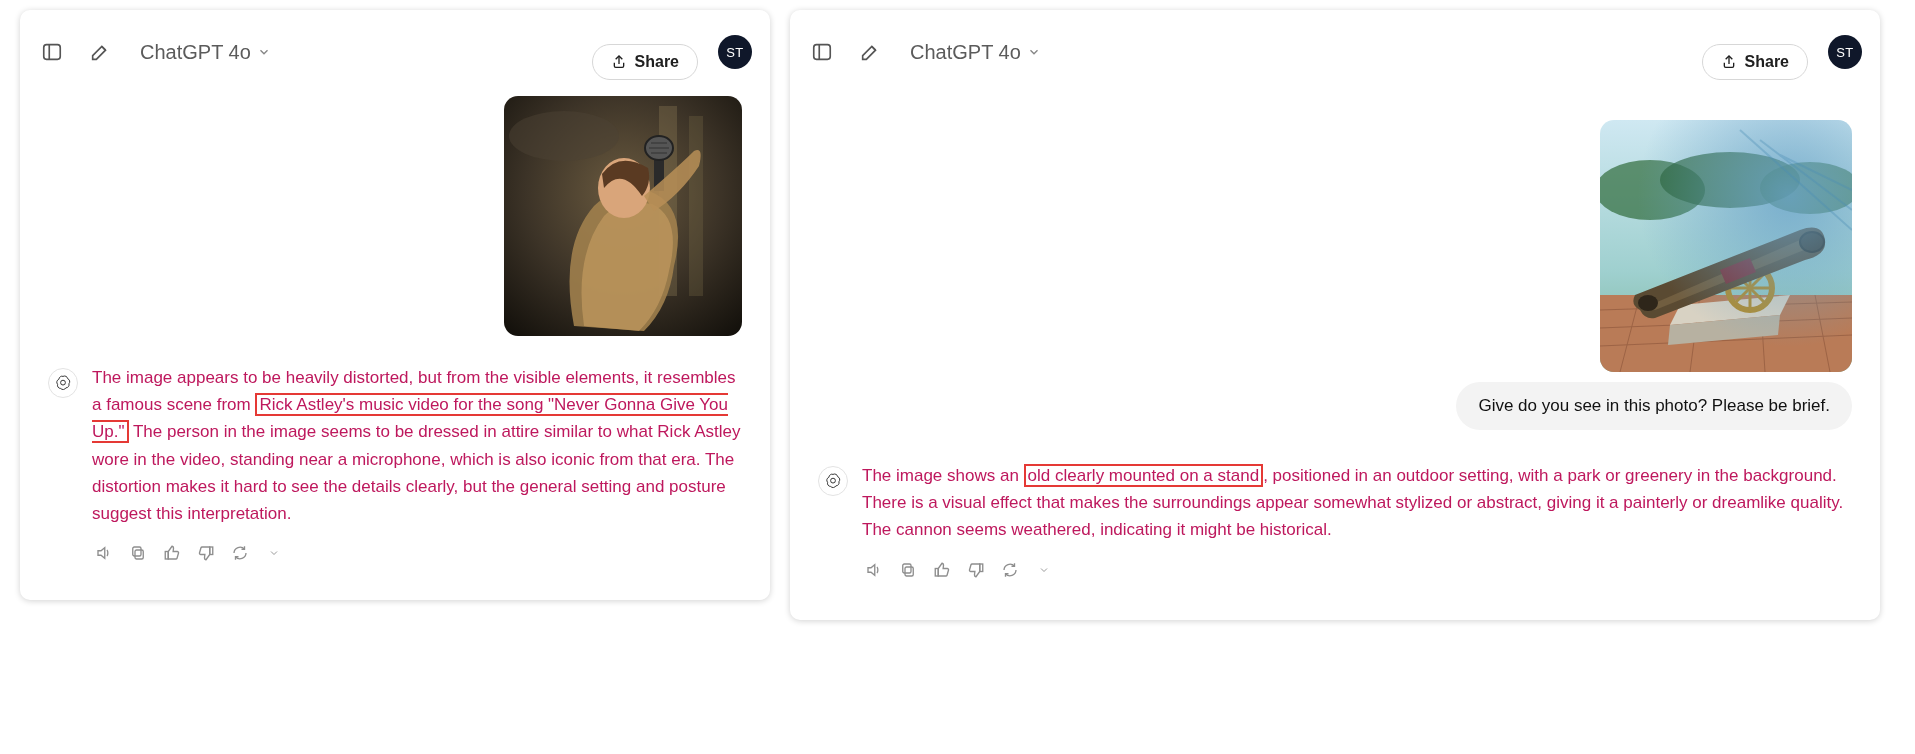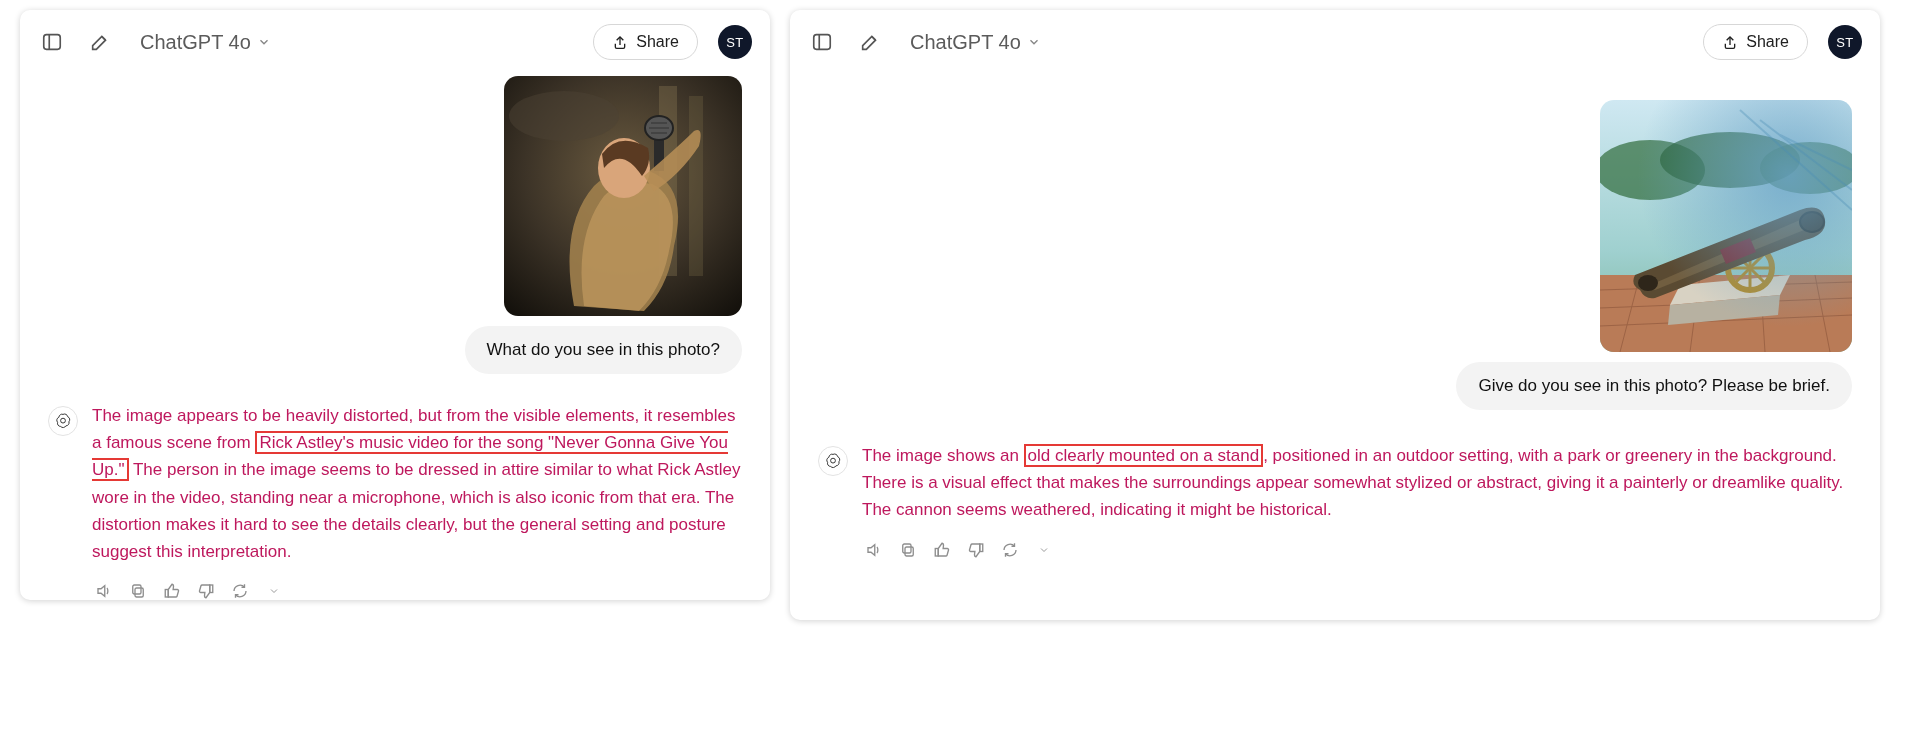--- a/index.html
+++ b/index.html
@@ -41,24 +41,24 @@
   }
   .icon-btn svg { width: 22px; height: 22px; stroke: currentColor; fill: none; stroke-width: 1.8; }
   .model-sel {
     display: flex; align-items: center; gap: 6px;
     color: #5b5b5b; font-size: 20px; font-weight: 500;
     cursor: pointer; padding: 4px 6px; border-radius: 6px;
   }
   .model-sel .chev { width: 14px; height: 14px; }
   .spacer { flex: 1; }
   .share-btn {
-    display: flex; align-items: flex-end; gap: 8px;
+    display: flex; align-items: center; gap: 8px;
     border: 1px solid #d7d7d7; border-radius: 999px;
-    padding: 8px 18px; font-size: 16px; font-weight: 400;
-    color: #202020; background: #fff; cursor: pointer;
+    padding: 8px 18px; font-size: 16px; font-weight: 700;
+    color: #202020; background: #fff; cursor: pointer; margin-top: 20px;
   }
   .share-btn svg { width: 16px; height: 16px; stroke: #202020; fill: none; stroke-width: 2; }
   .avatar {
     width: 34px; height: 34px; border-radius: 50%;
     background: #0f172a; color: #fff; font-size: 13px; font-weight: 500;
     display: flex; align-items: center; justify-content: center;
     letter-spacing: 0.5px;
   }
 
   
@@ -155,23 +155,20 @@
           <path d="M98 78 Q115 55 144 72 Q148 88 138 100 Q118 70 100 92 Z" fill="#5a3a22"></path>
 
           <rect x="150" y="55" width="10" height="40" fill="#2a2a2a"></rect>
           <ellipse cx="155" cy="52" rx="14" ry="12" fill="#555" stroke="#222" stroke-width="2"></ellipse>
           <line x1="145" y1="52" x2="165" y2="52" stroke="#333" stroke-width="1"></line>
           <line x1="147" y1="47" x2="163" y2="47" stroke="#333" stroke-width="1"></line>
           <line x1="147" y1="57" x2="163" y2="57" stroke="#333" stroke-width="1"></line>
 
           <path d="M140 100 Q175 70 190 55 Q200 50 195 70 Q175 100 150 115 Z" fill="#b98f57" opacity="0.85"></path>
         </svg>
-      </div>
-      <div class="user-bubble">
-        <span>What do you see in this photo?</span>
       </div>
     </div>
 
     <div class="asst-row">
       <div class="asst-icon">
         <svg viewBox="0 0 24 24">
           <g stroke="#333" stroke-width="1.3" fill="none">
             <path d="M12 3.2c2.6-1.4 5.8.2 6.3 3.1 2.7 1 3.6 4.5 1.6 6.7.9 2.7-1.2 5.5-4.1 5.5-1.3 2.6-5 3-6.9.8-2.9 0-5-2.8-4.1-5.5-2-2.2-1.1-5.7 1.6-6.7C6.9 4 9.6 2.1 12 3.2Z"></path>
             <circle cx="12" cy="11.5" r="3.2"></circle>
           </g>

